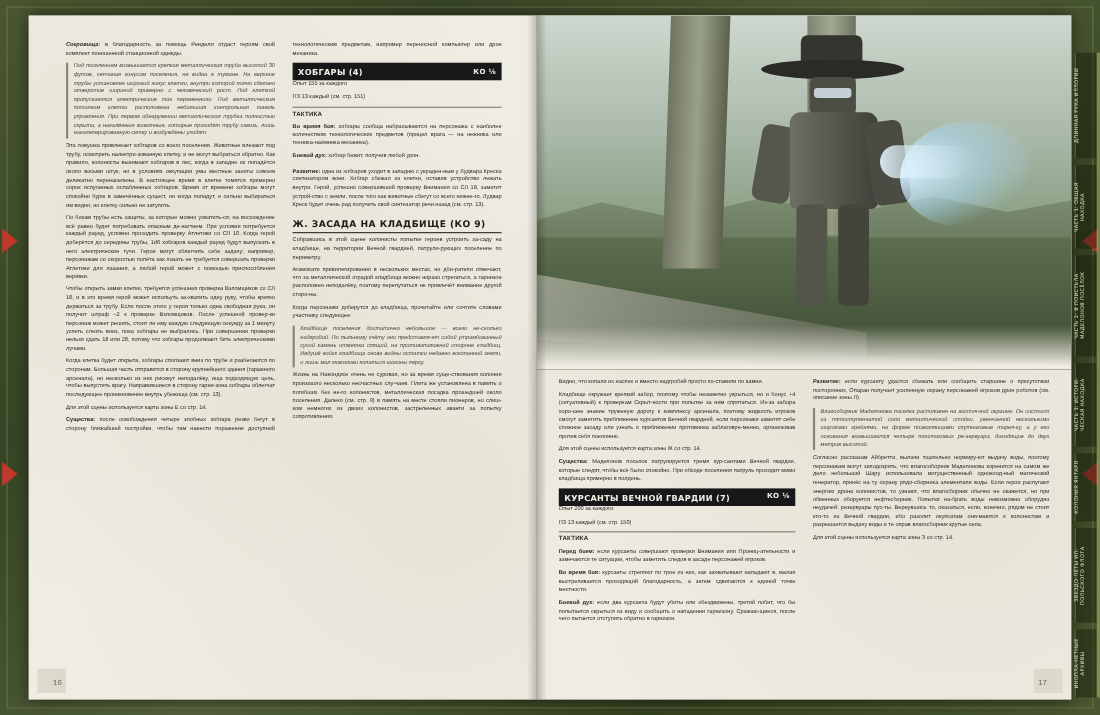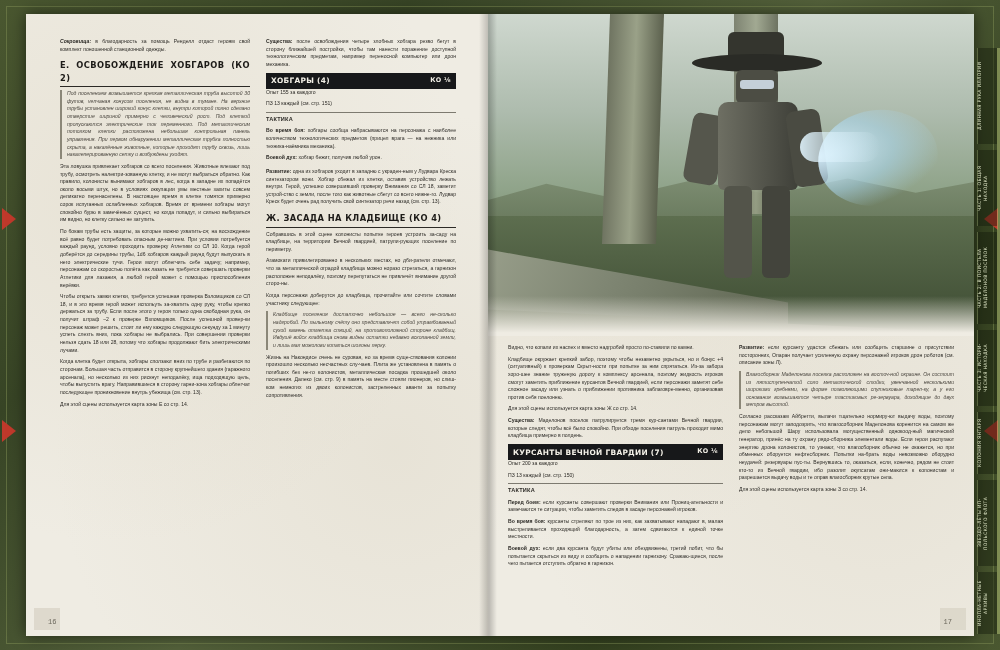--- a/index.html
+++ b/index.html
@@ -234,21 +234,20 @@
 
   <div class="page left">
     <div class="paper-tex"></div>
 
     <div class="lp-content">
 
       <p>
         <span class="lead-bold">Сокровища:</span><span> в благодарность за помощь Ренделл отдаст героям свой комплект поношенной станционной одежды.</span>
       </p>
 
-      <h2 class="sec-head">Е. ОСВОБОЖДЕНИЕ ХОБГАРОВ (КО 2)</h2>
 
       <p class="hang-box">Под поселением возвышается крепкая металлическая труба высотой 30 футов, venчаная конусом поселения, не видна в тумане. На верхние трубы установлен широкий конус клетки, внутри которой полно сделано отверстие шириной примерно с человеческий рост. Под клеткой пропускаются электрические ток переменного. Под металлическим потолком клетки расположена небольшая контрольная панель управления. При первом обнаружении металлическая трубка полностью скрыта, а накалённые животные, которые проходят трубу сквозь, лишь накалеперированную сетку и возбуждены уходят.</p>
 
       <p>Эта ловушка привлекает хобгаров со всего поселения. Животные влезают под трубу, осмотреть налектри-зованную клетку, и не могут выбраться обратно. Как правило, колонисты вынимают хобгаров в лес, когда в западне их попадётся около восьми штук, но в условиях оккупации умы местные захиты совсем деликатно перенаселены. В настоящее время в клетке томятся примерно сорок испуганных ослабленных хобгаров. Время от времени хобгары могут спокойно бурю в замечённых сущест, но когда попадут, и сильно выбираться им видно, но клетку сильно не затупить.</p>
       <p>По бокам трубы есть защиты, за которые можно ухватить-ся; на восхождение всё равно будет потребовать опасным де-нагтием. При условии потребуется каждый раунд, условно проходить проверку Атлетики со СЛ 10. Когда герой доберётся до середины трубы, 1d6 хобгаров каждый раунд будут выпускать в него электрические тучи. Герои могут облегчить себе задачу; например, персонажам со скоростью полёта как лазать не требуется совершать проверки Атлетики для лазания, а любой герой может с помощью приспособления верёвки.</p>
       <p>Чтобы открыть замки клетки, требуется успешная проверка Взломщиков со СЛ 18, и в это время герой может испольуть за-хватить одну руку, чтобы крепко держаться за трубу. Если после этого у героя только одна свободная рука, он получит штраф –2 к проверке Взломщиков. После успешной провер-ки персонаж может решить, стоит ли ему каждую следующую секунду за 1 минуту успеть слезть вниз, пока хобгары не выбрались. При совершении проверки нельзя сдать 18 или 28, потому что хобгары продолжают бить электрическими лучами.</p>
 
       <p>Когда клетка будет открыта, хобгары сползают вниз по трубе и разбегаются по сторонам. Большая часть отправится в сторону крупнейшего здания (гаражного арсенала), но несколько из них рискнут неподалёку, ища подходящую цель, чтобы выпустить врагу. Направившиеся в сторону гарни-зона хобгары облегчат последующее проникновение внутрь убежища (см. стр. 13).</p>
       <p>Для этой сцены используется карта зоны Е со стр. 14.</p>
 
@@ -273,21 +272,21 @@
         </p>
         <p class="sb-line">
           <span class="sb-term">Боевой дух:</span><span> хобгар бежит, получив любой урон.</span>
         </p>
       </div>
 
       <p>
         <span class="sb-term">Развитие:</span><span> одна из хобгаров уходит в западню с украден-ным у Лудвара Креска синтезатором вони. Хобгар сбежал из клетки, оставив устройство лежать внутри. Герой, успешно совершивший проверку Внимания со СЛ 18, заметит устрой-ство с земли, после того как животные сбегут со всего нижне-го. Лудвар Креск будет очень рад получить свой синтезатор речи назад (см. стр. 13).</span>
       </p>
 
-      <h2 class="sec-head">Ж. ЗАСАДА НА КЛАДБИЩЕ (КО 4)</h2>
+      <h2 class="sec-head">Ж. ЗАСАДА НА КЛАДБИЩЕ (КО 9)</h2>
 
       <p>Собравшись в этой сцене колонисты попытке героев устроить за-саду на кладбище, на территории Вечной гвардией, патрули-рующих поселение по периметру.</p>
       <p>Агамокати привилегированно в нескольких местах, но дби-ратели отмечают, что за металлической оградой кладбища можно норазо стрегаться, а гарнизон расположен неподалёку, поэтому перепутаться не привлечёт внимание другой сторо-ны.</p>
       <p>Когда персонажи доберутся до кладбища, прочитайте или сочтите словами участнику следующее:</p>
 
       <p class="hang-box">Кладбище поселения достаточно небольшое — всего не-сколько надгробий. По пыльному счёту оно представля-ет собой утрамбованный сухой камень отметка спящий, на противоположной стороне кладбищ. Ивдушё войск кладбища снова видны остатки недавно вскопанной земли, и лишь мал можолови копаться шогоны перку.</p>
 
       <p>Жизнь на Накондисе очень не суровая, но за время суще-ствования колонии произошло несколько несчастных слу-чаев. Плита же установлена в память о погибших без не-го колонистов, металлическая посадка прошедшей около поселения. Далеко (см. стр. 9) в память на месте стояли пионеров, но слиш-ком немногих из двоих колонистов, застреленных аванти за попытку сопротивления.</p>
     </div>
 

